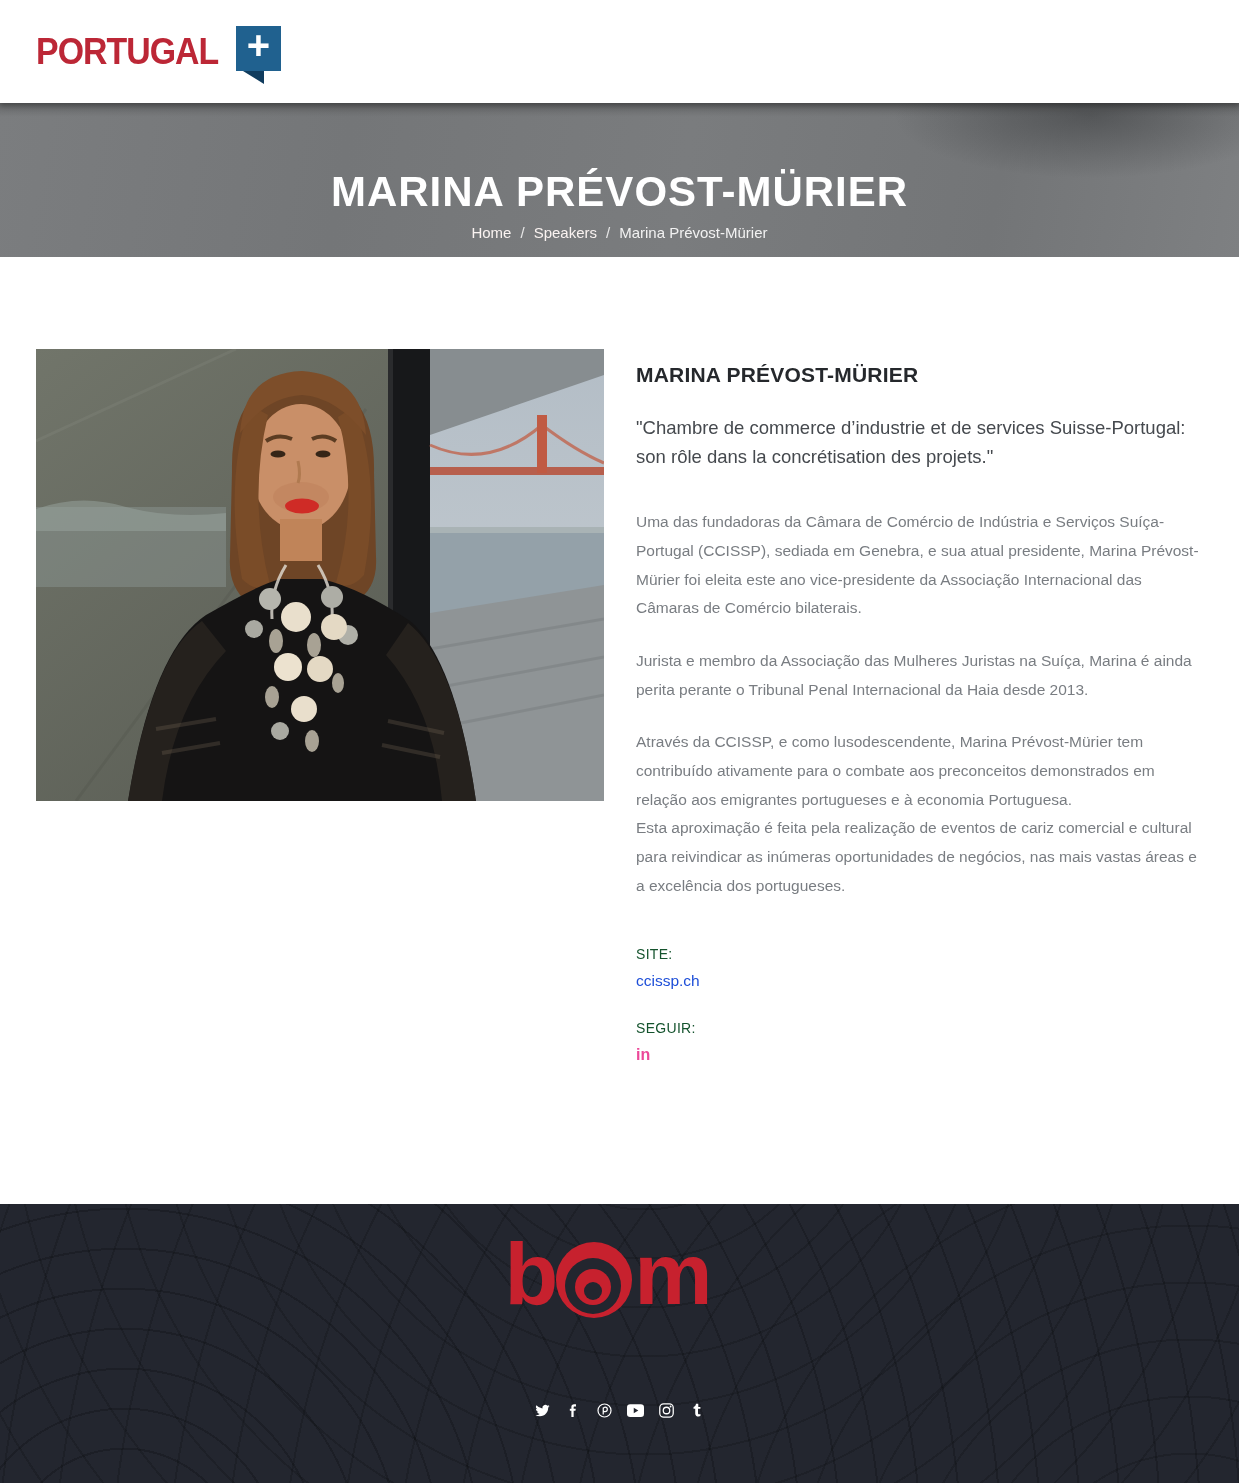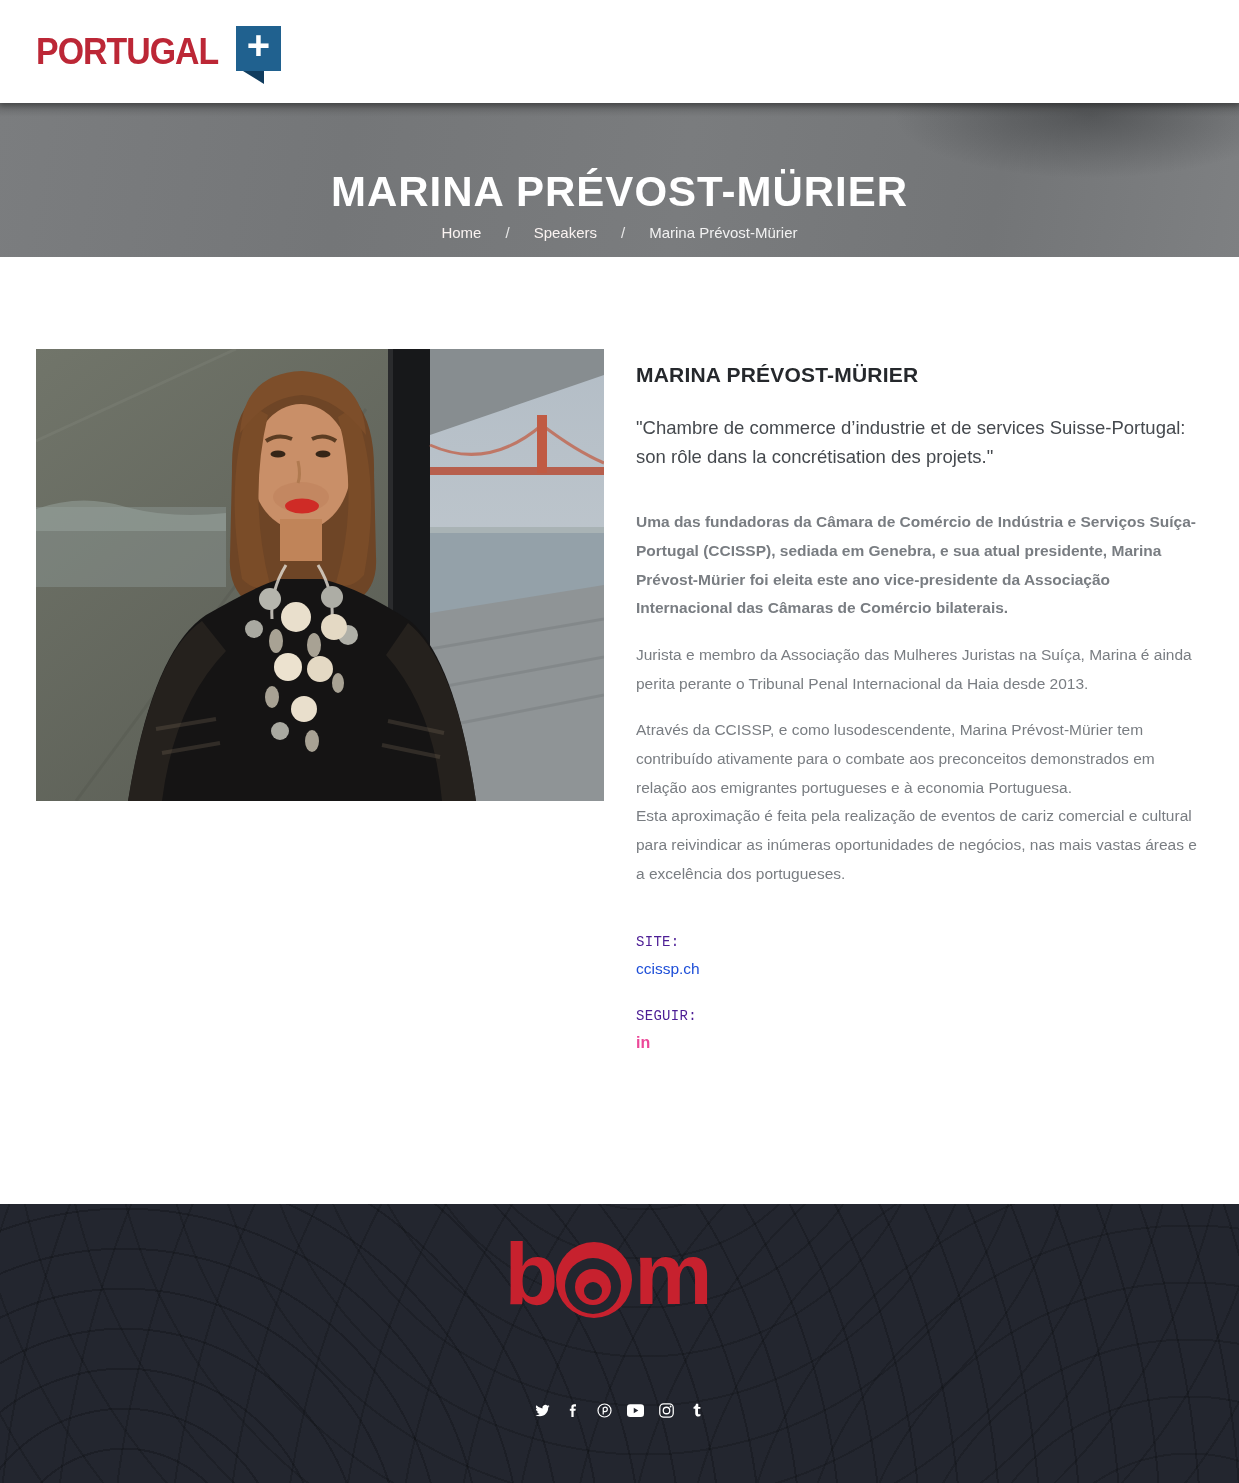--- a/index.html
+++ b/index.html
@@ -17,34 +17,34 @@
   .nav li{font-size:13px;font-weight:700;color:#3a3e42;letter-spacing:.3px;cursor:pointer;white-space:nowrap;}
 
   
   .hero{position:relative;height:144px;
     background:
       radial-gradient(ellipse 280px 90px at 88% 8%, rgba(42,44,46,.45), transparent 70%),
       linear-gradient(rgba(40,40,40,.28), rgba(40,40,40,0) 9%),
       linear-gradient(100deg,#7b7d7f 0%, #747678 28%, #7a7c7e 55%, #737577 80%, #7e8082 100%);
     display:flex;flex-direction:column;align-items:center;justify-content:flex-end;padding-bottom:10px;}
   .hero-title{color:#fff;font-size:42px;font-weight:700;letter-spacing:1px;margin:0 0 8px 0;text-align:center;}
-  .breadcrumb{display:flex;gap:24px;font-size:15px;color:#f2f2f2;margin-bottom:6px;align-items:center;}
+  .breadcrumb{display:flex;gap:9px;font-size:15px;color:#f2f2f2;margin-bottom:6px;align-items:center;}
   .breadcrumb .crumb-link{cursor:pointer;color:#faf3f1;}
   .breadcrumb .sep{color:#e8e8e8;}
 
   
   .main{flex:1;display:flex;padding:92px 36px 0 36px;gap:32px;align-items:flex-start;}
   .photo-wrap{width:568px;height:452px;flex-shrink:0;overflow:hidden;}
   .content{width:567px;padding-top:14px;}
   .speaker-name{font-size:21px;font-weight:700;color:#25282c;margin:0;letter-spacing:.2px;}
   .speaker-role{font-size:16px;color:#c23440;margin-top:9px;line-height:1.4;}
   .speaker-quote{font-size:18.5px;color:#45494e;margin-top:27px;line-height:1.55;max-width:560px;}
-  .para{font-size:15.5px;color:#797d82;line-height:1.85;margin-top:18px;white-space:pre-line;}
-  .para.first{margin-top:37px;font-weight:bold;}
-  .meta-label{font-size:14px;color:#4c1d95;letter-spacing:.3px;margin-top:46px;font-family:Liberation Mono, monospace;}
+  .para{font-size:15.5px;color:#797d82;line-height:1.85;margin-top:24px;white-space:pre-line;}
+  .para.first{margin-top:37px;}
+  .meta-label{font-size:14px;color:#14532d;letter-spacing:.3px;margin-top:46px;}
   .meta-label.follow{margin-top:30px;}
   .site-link{display:inline-block;font-size:15.5px;color:#1d4ed8;margin-top:10px;cursor:pointer;}
   .linkedin-glyph{display:inline-block;font-size:16px;font-weight:700;color:#ec4899;margin-top:10px;cursor:pointer;}
 
   
   .footer{height:279px;box-sizing:border-box;margin-top:auto;
     background-color:#23262f;
     background-image:
       repeating-radial-gradient(circle at 10% 130%, transparent 0 37px, rgba(0,0,0,.20) 37px 39px, transparent 39px 40px),
       repeating-radial-gradient(circle at 52% -50%, transparent 0 46px, rgba(0,0,0,.16) 46px 48px, transparent 48px 49px),

